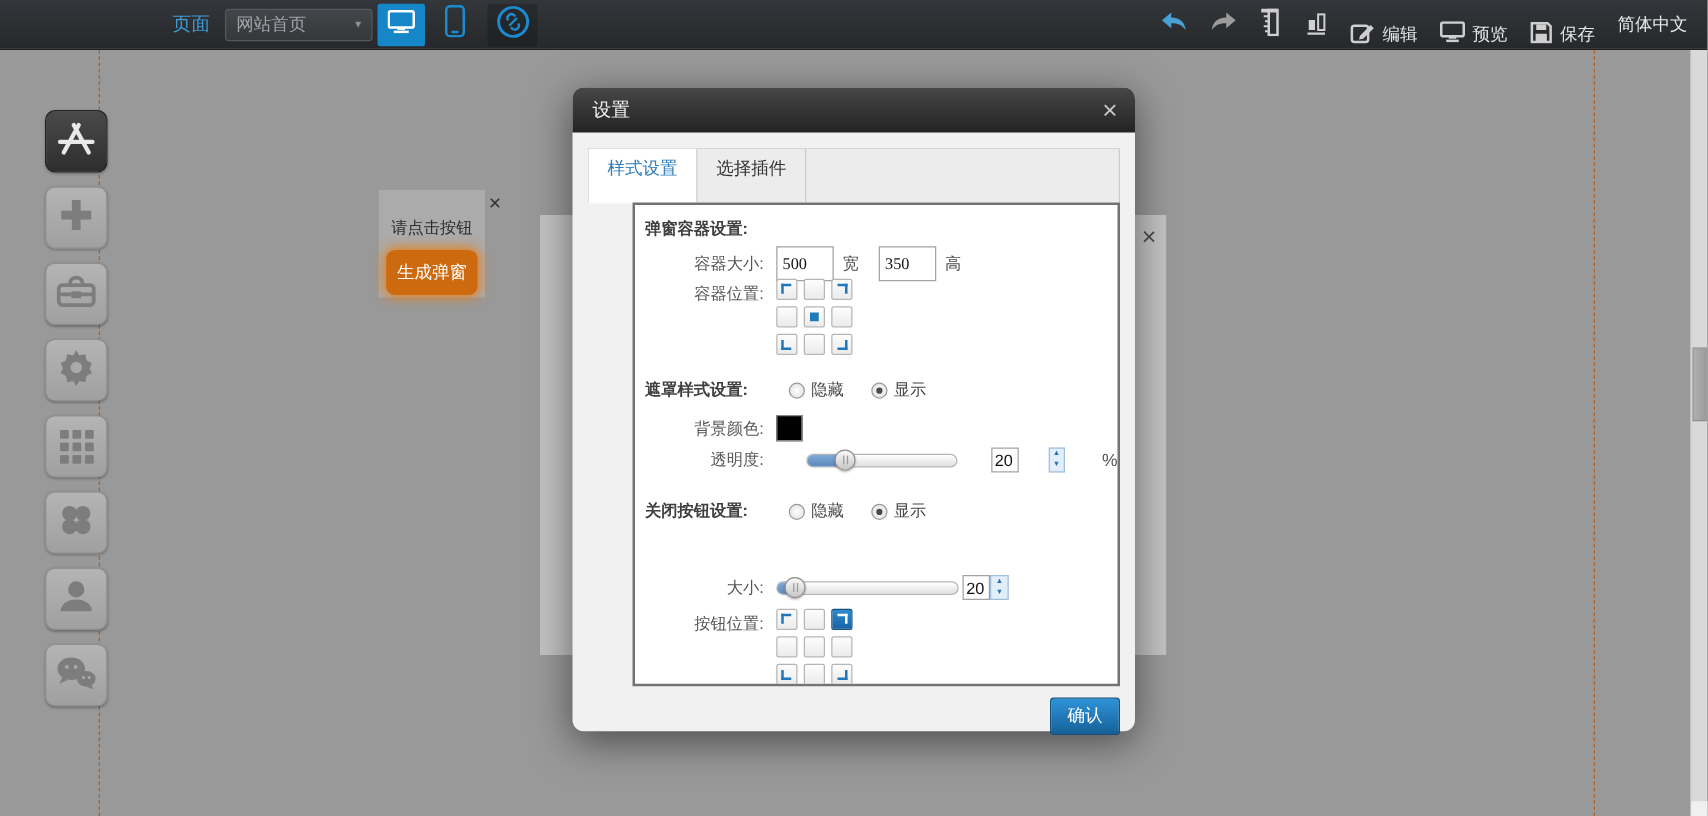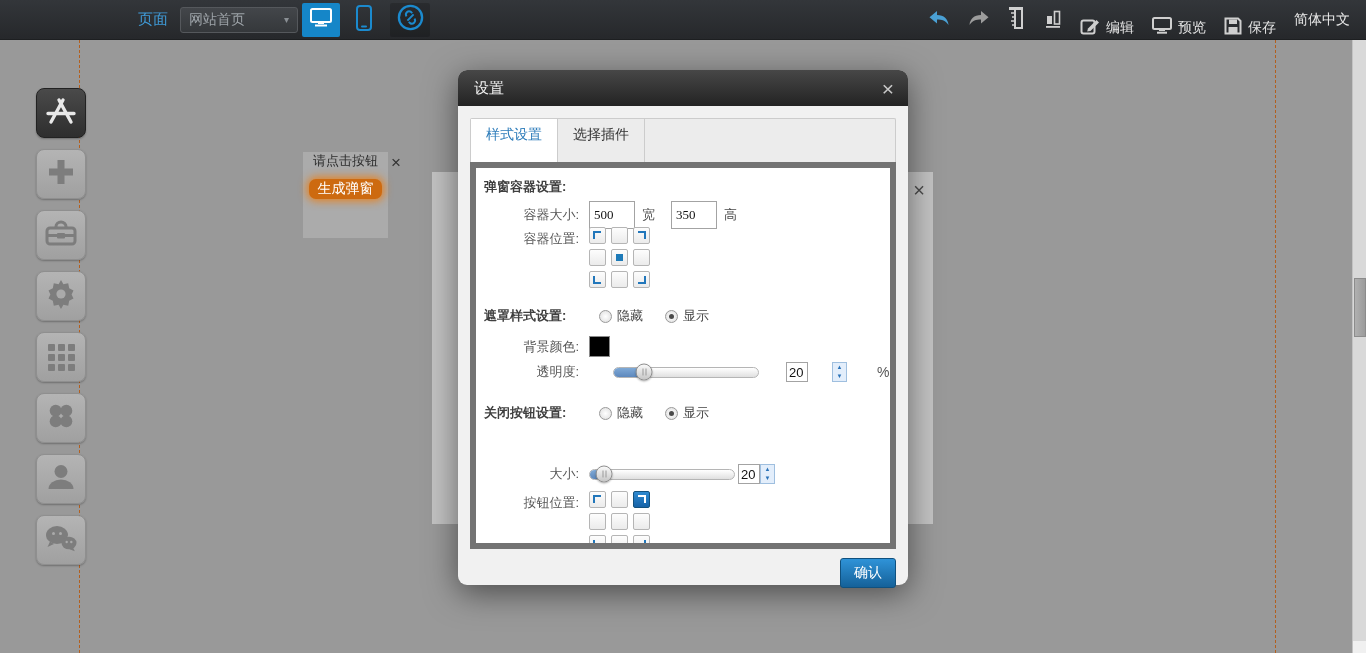--- a/index.html
+++ b/index.html
@@ -53,23 +53,23 @@
   }
   .side-tile.active { background:linear-gradient(#4a4a4a,#2e2e2e); border-color:#222; }
   .grid9 { display:grid; grid-template-columns:repeat(3,7px); gap:3px; }
   .grid9 span { width:7px; height:7px; background:#7d7d7d; border-radius:1px; }
 
   
   .widget-box {
     position:absolute; left:303px; top:152px; width:85px; height:86px;
     background:#ababab; z-index:2; text-align:center;
   }
-  .widget-hint { padding-top:0; font-size:13px; color:#2d2d2d; }
+  .widget-hint { padding-top:21px; font-size:13px; color:#2d2d2d; }
   .widget-btn {
-    margin:9px auto 0; width:73px; height:20px; border:0; cursor:pointer;
+    margin:9px auto 0; width:73px; height:36px; border:0; cursor:pointer;
     background:#cd6a10; color:#ffffff; font-size:14px; border-radius:7px;
     box-shadow:0 0 9px 2px rgba(233,128,25,.95);
     font-family:inherit;
   }
   .widget-close { position:absolute; left:86px; top:0px; font-size:17px; color:#333; cursor:pointer; line-height:1; padding:2px; }
 
   
   .preview-rect {
     position:absolute; left:432px; top:172px; width:501px; height:352px;
     background:#c3c3c3; z-index:3;
@@ -97,21 +97,21 @@
 
   .modal-body { padding:12px 12px 0; }
   .tabs { display:flex; height:44px; background:#ececec; border:1px solid #cccccc; border-bottom:none; border-radius:2px 2px 0 0; }
   .tab {
     padding:0 15px; line-height:31px; font-size:14px; color:#333;
     border-right:1px solid #cccccc; cursor:pointer; position:relative;
   }
   .tab.active { background:#ffffff; color:#2d7cba; }
   .tab.active::after { content:''; position:absolute; left:0; right:0; bottom:-1px; height:1px; background:#ffffff; }
 
-  .panel { position:relative; background:#ffffff; border:6px solid #737373; height:387px; overflow:hidden; }
+  .panel { position:relative; background:#ffffff; border:2px solid #737373; height:387px; overflow:hidden;margin-left:36px; }
   .prow { position:absolute; left:0; right:0; display:flex; align-items:center; }
   .prow.top-align { align-items:flex-start; }
   .plabel { width:113px; text-align:right; padding-right:10px; font-size:13px; color:#565656; flex:none; }
   .phead { margin-left:8px; width:105px; font-size:13px; font-weight:bold; color:#3f3f3f; flex:none; }
   .row-h1      { top:10px;  left:8px; right:auto; }
   .row-size    { top:33px; }
   .row-pos1    { top:59px; }
   .row-maskh   { top:139px; }
   .row-bgcol   { top:168px; }
   .row-opacity { top:194px;gap:24px; }

